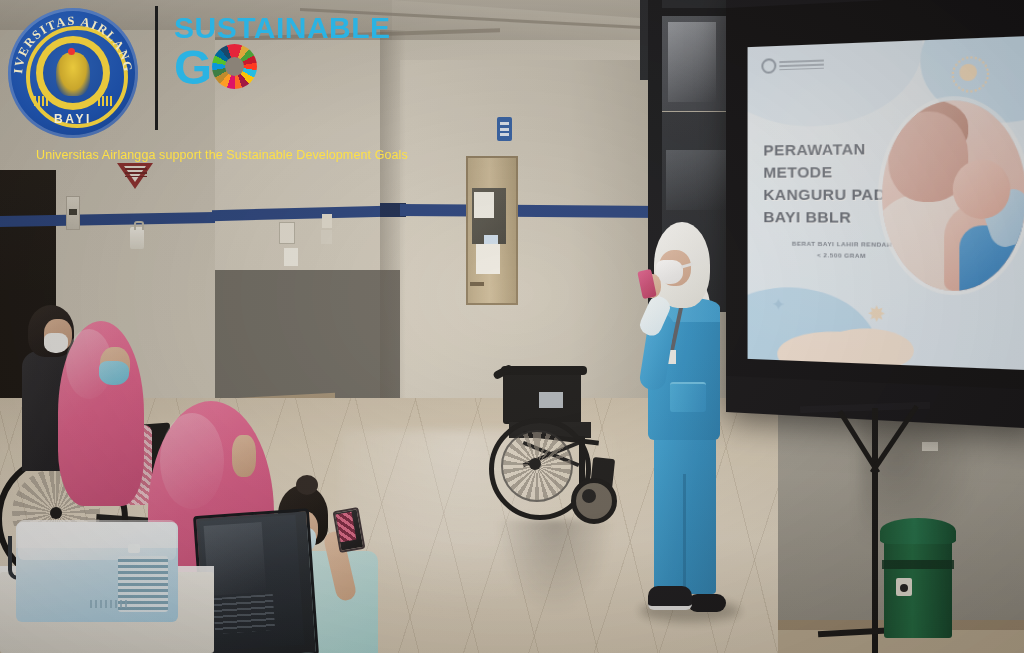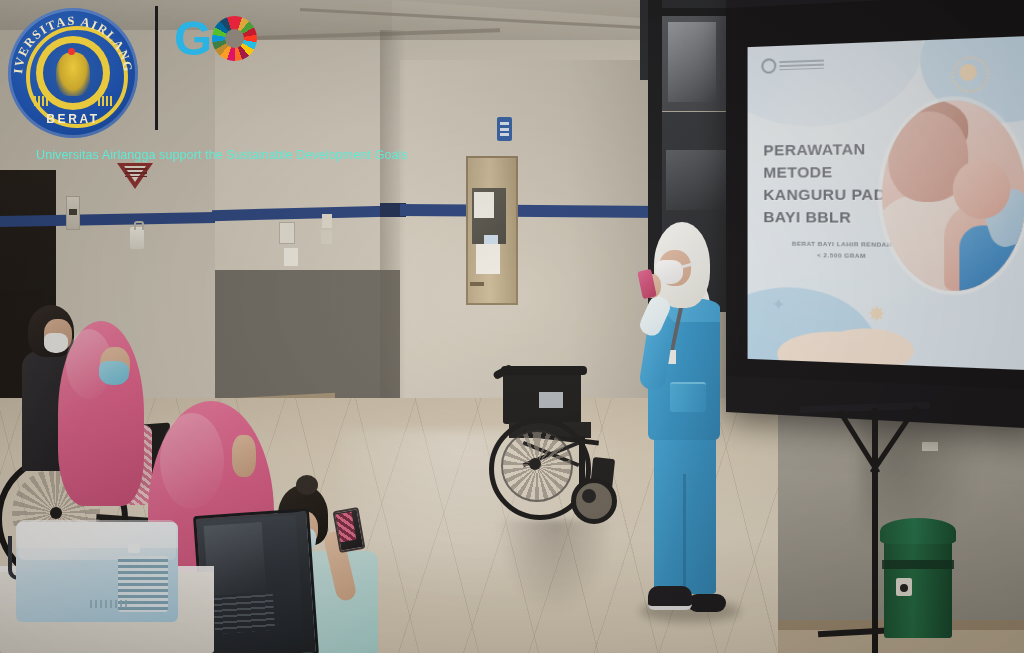--- a/index.html
+++ b/index.html
@@ -413,21 +413,21 @@
   .sdg-g,.sdg-als{color:#2bb3e3;font-weight:bold;font-size:49px;line-height:0.95;letter-spacing:-1px;}
   .sdg-wheel{position:relative;width:45px;height:45px;border-radius:50%;margin:0 1px 0 1px;
     background:conic-gradient(
       #e5243b 0deg 20deg,#dda63a 20deg 40deg,#4c9f38 40deg 60deg,#c5192d 60deg 80deg,
       #ff3a21 80deg 100deg,#26bde2 100deg 120deg,#fcc30b 120deg 140deg,#a21942 140deg 160deg,
       #fd6925 160deg 180deg,#dd1367 180deg 200deg,#fd9d24 200deg 220deg,#bf8b2e 220deg 240deg,
       #3f7e44 240deg 260deg,#0a97d9 260deg 280deg,#56c02b 280deg 300deg,#00689d 300deg 320deg,
       #19486a 320deg 340deg,#e5243b 340deg 360deg);}
   .sdg-wheel:after{content:"";position:absolute;left:13px;top:13px;width:19px;height:19px;border-radius:50%;
     background:#8a8277;}
-  .sdg-caption{position:absolute;left:36px;top:148px;color:#5eead4;font-size:12.5px;letter-spacing:.1px;}
+  .sdg-caption{position:absolute;left:36px;top:148px;color:#fde047;font-size:12.5px;letter-spacing:.1px;}
 </style>
 </head>
 <body>
 
 <div id="stage">
 
   <div class="scene">
 
     <div class="ceiling2"></div>
     <div class="ceil-slab"></div>
@@ -660,26 +660,27 @@
       <div class="seal-orn-l"></div>
       <div class="seal-orn-r"></div>
       <svg class="seal-top-txt" viewBox="0 0 130 130">
         <defs>
             <path id="arcTop" d="M 14,68 A 51,51 0 0 1 116,68"></path>
           </defs>
         <text fill="#f0e6c0" font-size="12.5" font-weight="bold" letter-spacing="1.6" font-family="Liberation Serif, serif">
           <textPath href="#arcTop" startOffset="50%" text-anchor="middle">UNIVERSITAS AIRLANGGA</textPath>
         </text>
       </svg>
-      <div class="seal-bot">BERAT</div>
+      <div class="seal-bot">BAYI</div>
     </div>
 
     <div class="divider"></div>
 
     <div class="sdg">
+      <div class="sdg-l1">SUSTAINABLE</div>
       <div class="sdg-goals">
         <span class="sdg-g">G</span>
         <span class="sdg-wheel"></span>
       </div>
     </div>
 
     <div class="sdg-caption">Universitas Airlangga support the Sustainable Development Goals</div>
   </div>
 
 </div>

